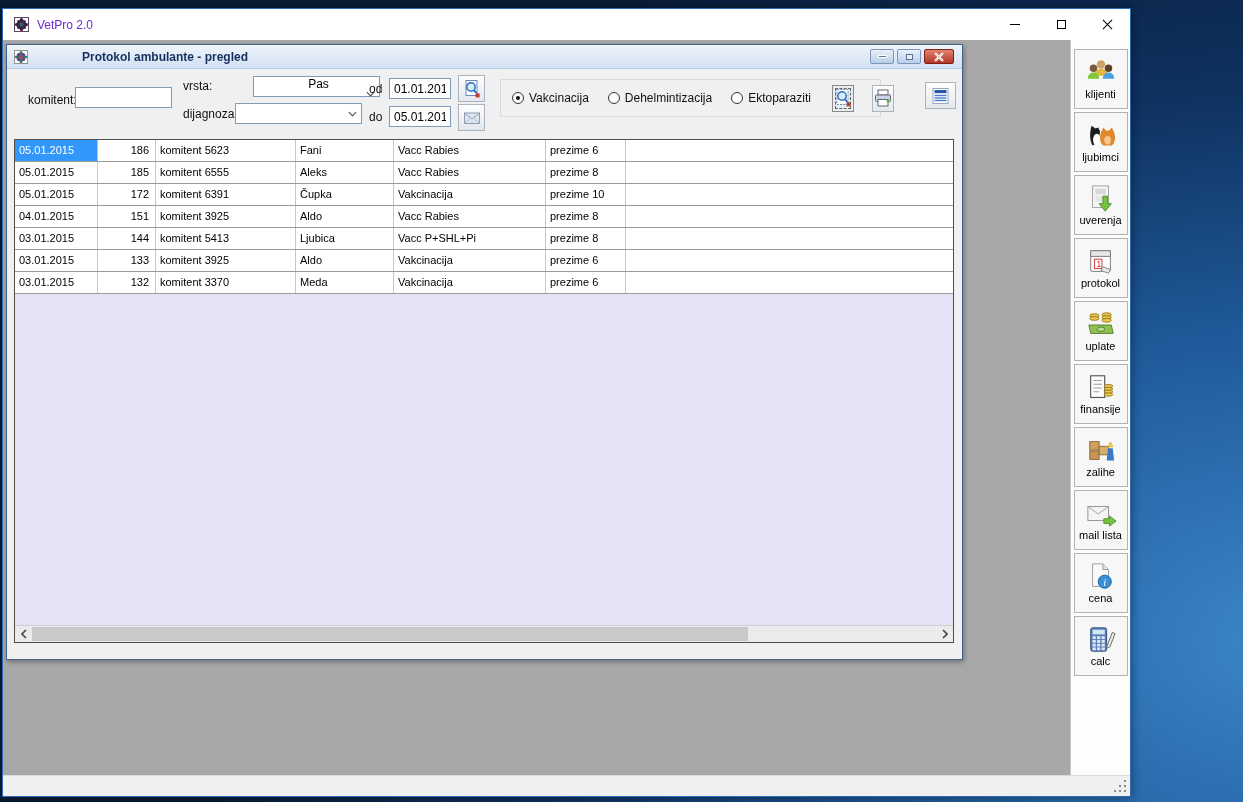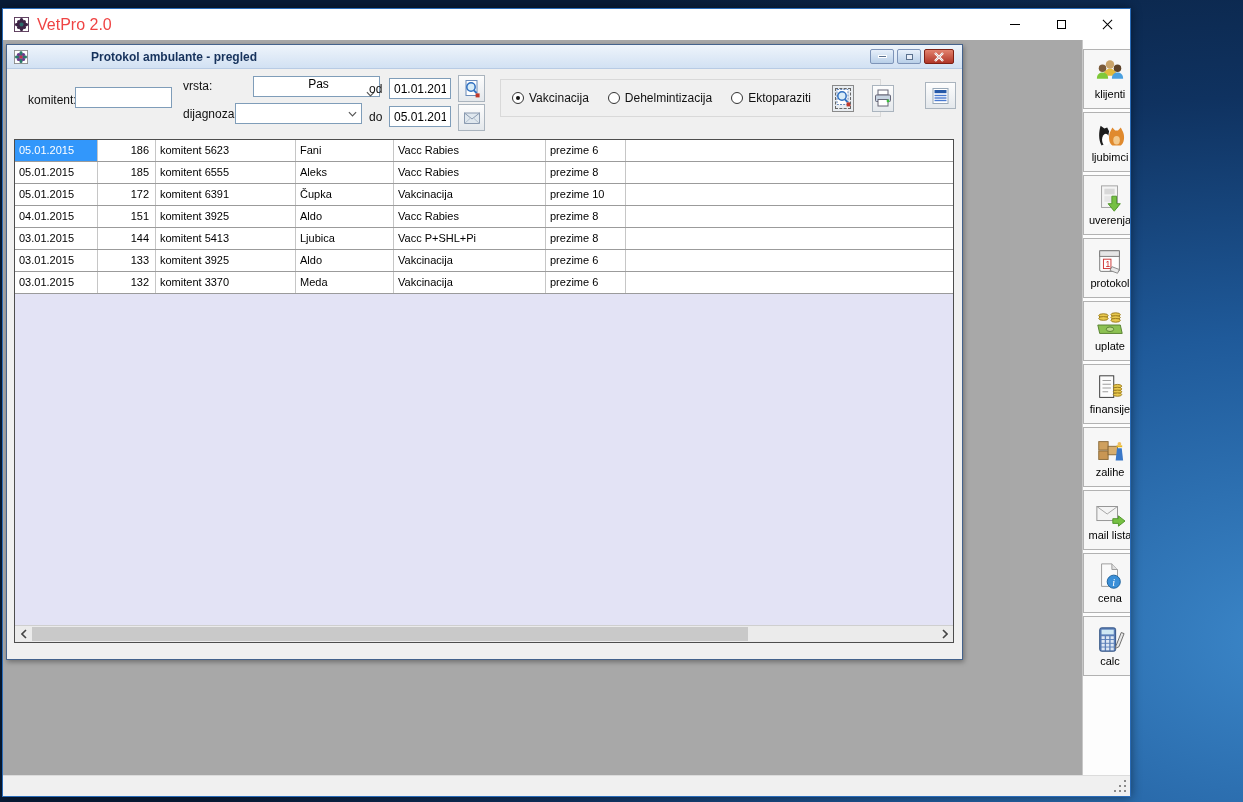--- a/index.html
+++ b/index.html
@@ -13,21 +13,21 @@
 
   
   .main-window{
     position:absolute; left:2px; top:8px; width:1129px; height:789px;
     background:#fff; border:1px solid #2a6cb8;
     display:flex; flex-direction:column;
     box-shadow:0 0 10px rgba(0,0,0,.45);
   }
   .titlebar{ height:31px; background:#fff; display:flex; align-items:center; flex:0 0 auto; }
   .titlebar .app-icon{ margin:0 8px 0 11px; display:flex; }
-  .titlebar .title{ font-size:16px; color:#ef4444; }
+  .titlebar .title{ font-size:12px; color:#6d28d9; }
   .win-controls{ margin-left:auto; display:flex; height:100%; }
   .win-btn{ width:46px; height:100%; display:flex; align-items:center; justify-content:center; }
   .g-min{ width:10px; height:1px; background:#000; }
   .g-max{ width:9px; height:9px; border:1px solid #000; }
 
   .menubar{ height:26px; background:#f7f7f7; display:flex; align-items:center; padding-left:6px; flex:0 0 auto; border-bottom:1px solid #ececec;}
   .menu-item{ font-size:13px; color:#1a1a1a; padding:4px 10px; }
 
   .workspace{ flex:1 1 auto; background:#a8a8a8; position:relative; overflow:hidden; }
 
@@ -37,38 +37,38 @@
     background:
       radial-gradient(circle 1.5px at 11px 11px,#8a8a8a 98%,transparent),
       radial-gradient(circle 1.5px at 11px 6px,#8a8a8a 98%,transparent),
       radial-gradient(circle 1.5px at 11px 1px,#8a8a8a 98%,transparent),
       radial-gradient(circle 1.5px at 6px 11px,#8a8a8a 98%,transparent),
       radial-gradient(circle 1.5px at 6px 6px,#8a8a8a 98%,transparent),
       radial-gradient(circle 1.5px at 1px 11px,#8a8a8a 98%,transparent);
   }
 
   
-  .sidebar{ position:absolute; right:0; top:0; bottom:0; width:48px; background:#fdfdfd; border-left:1px solid #c8c8c8; padding-top:9px; }
+  .sidebar{ position:absolute; right:0; top:0; bottom:0; width:60px; background:#fdfdfd; border-left:1px solid #c8c8c8; padding-top:9px; }
   .side-btn{ width:54px; height:60px; margin:0 auto 3px auto; background:#f7f7f7; border:1px solid #b2b2b2; display:flex; flex-direction:column; align-items:center; justify-content:center; gap:1px; }
   .side-btn .lbl{ font-size:11px; color:#000; line-height:11px; }
 
   
   .child{
     position:absolute; left:3px; top:4px; width:957px; height:616px;
     border:1px solid #44628c;
     box-shadow: inset 0 0 0 2px #a9d6e6, 1px 2px 5px rgba(0,0,0,.35);
     background:#f0f0f0;
     display:flex; flex-direction:column;
   }
   .child-titlebar{
     height:24px; flex:0 0 auto; display:flex; align-items:center;
     background:linear-gradient(#eef4fb, #d2e1f3);
     border-bottom:1px solid #b8cbe4; padding-left:7px;
   }
-  .child-titlebar .title{ font-size:12px; font-weight:600; color:#16325c; margin-left:15px;padding-left:48px; }
+  .child-titlebar .title{ font-size:12px; font-weight:600; color:#16325c; margin-left:6px;padding-left:48px; }
   .child-controls{ margin-left:auto; display:flex; gap:3px; margin-right:8px; }
   .cbtn{ width:24px; height:15px; border-radius:2px; border:1px solid #7e94b8; background:linear-gradient(#e7f0fa,#b9cfe8); display:flex; align-items:center; justify-content:center; }
   .cbtn.close{ border-color:#7e2014; background:linear-gradient(#e2826e,#b03628); width:30px; }
   .cbtn .dash{ width:9px; height:3px; background:#5a718e; border:1px solid #fff; }
   .cbtn .sq{ width:7px; height:6px; border:1px solid #5a718e; background:#e8eef8; }
 
   .child-body{ position:relative; flex:1 1 auto; background:#f0f0f0; }
 
   
   .t-label{ position:absolute; font-size:12px; color:#111; }

